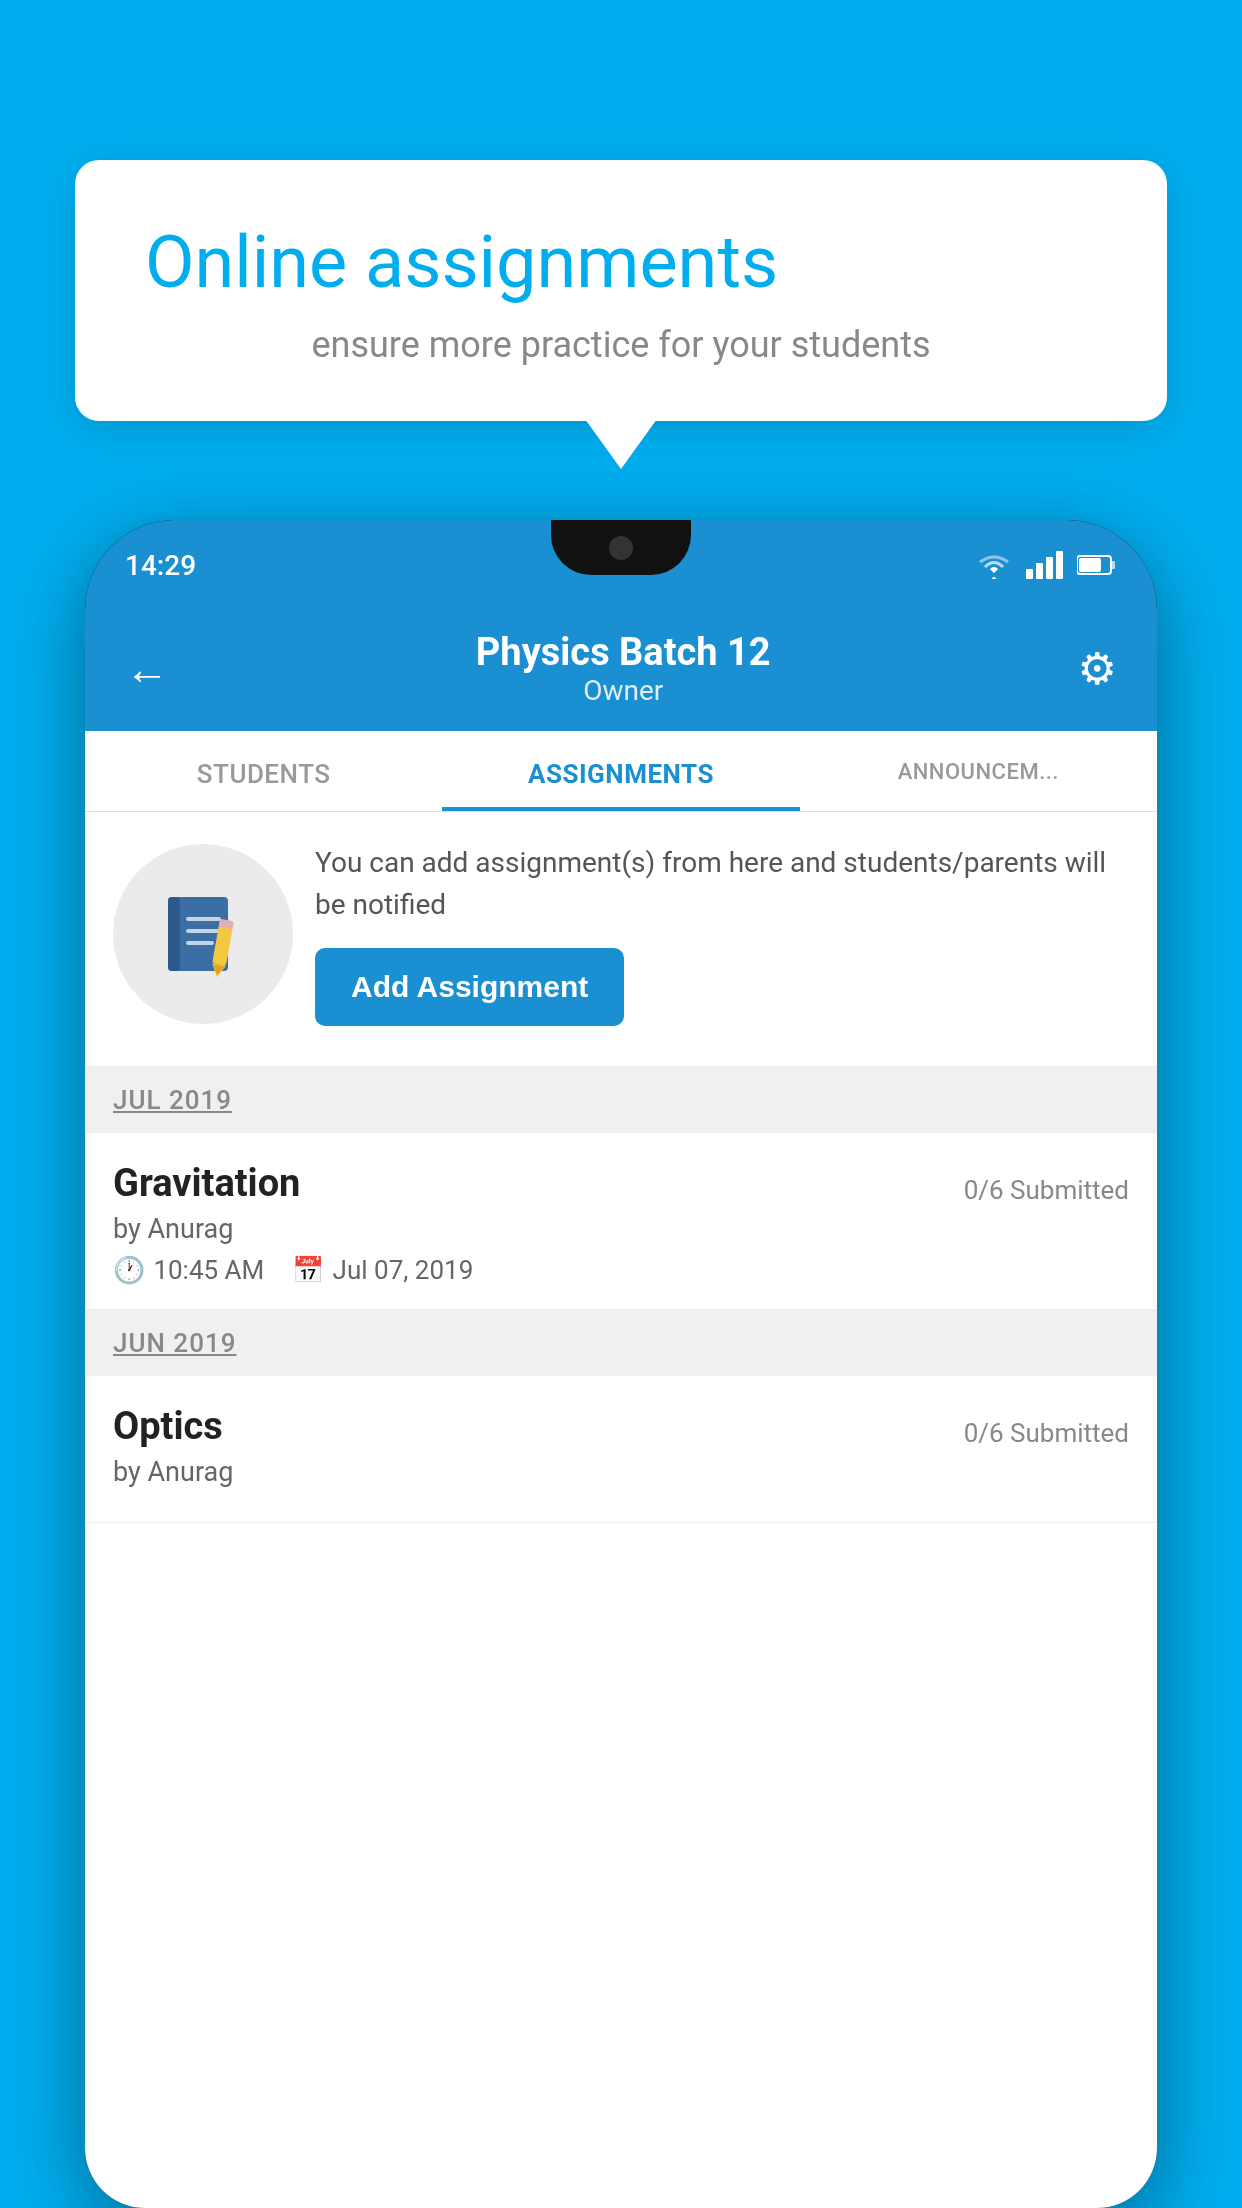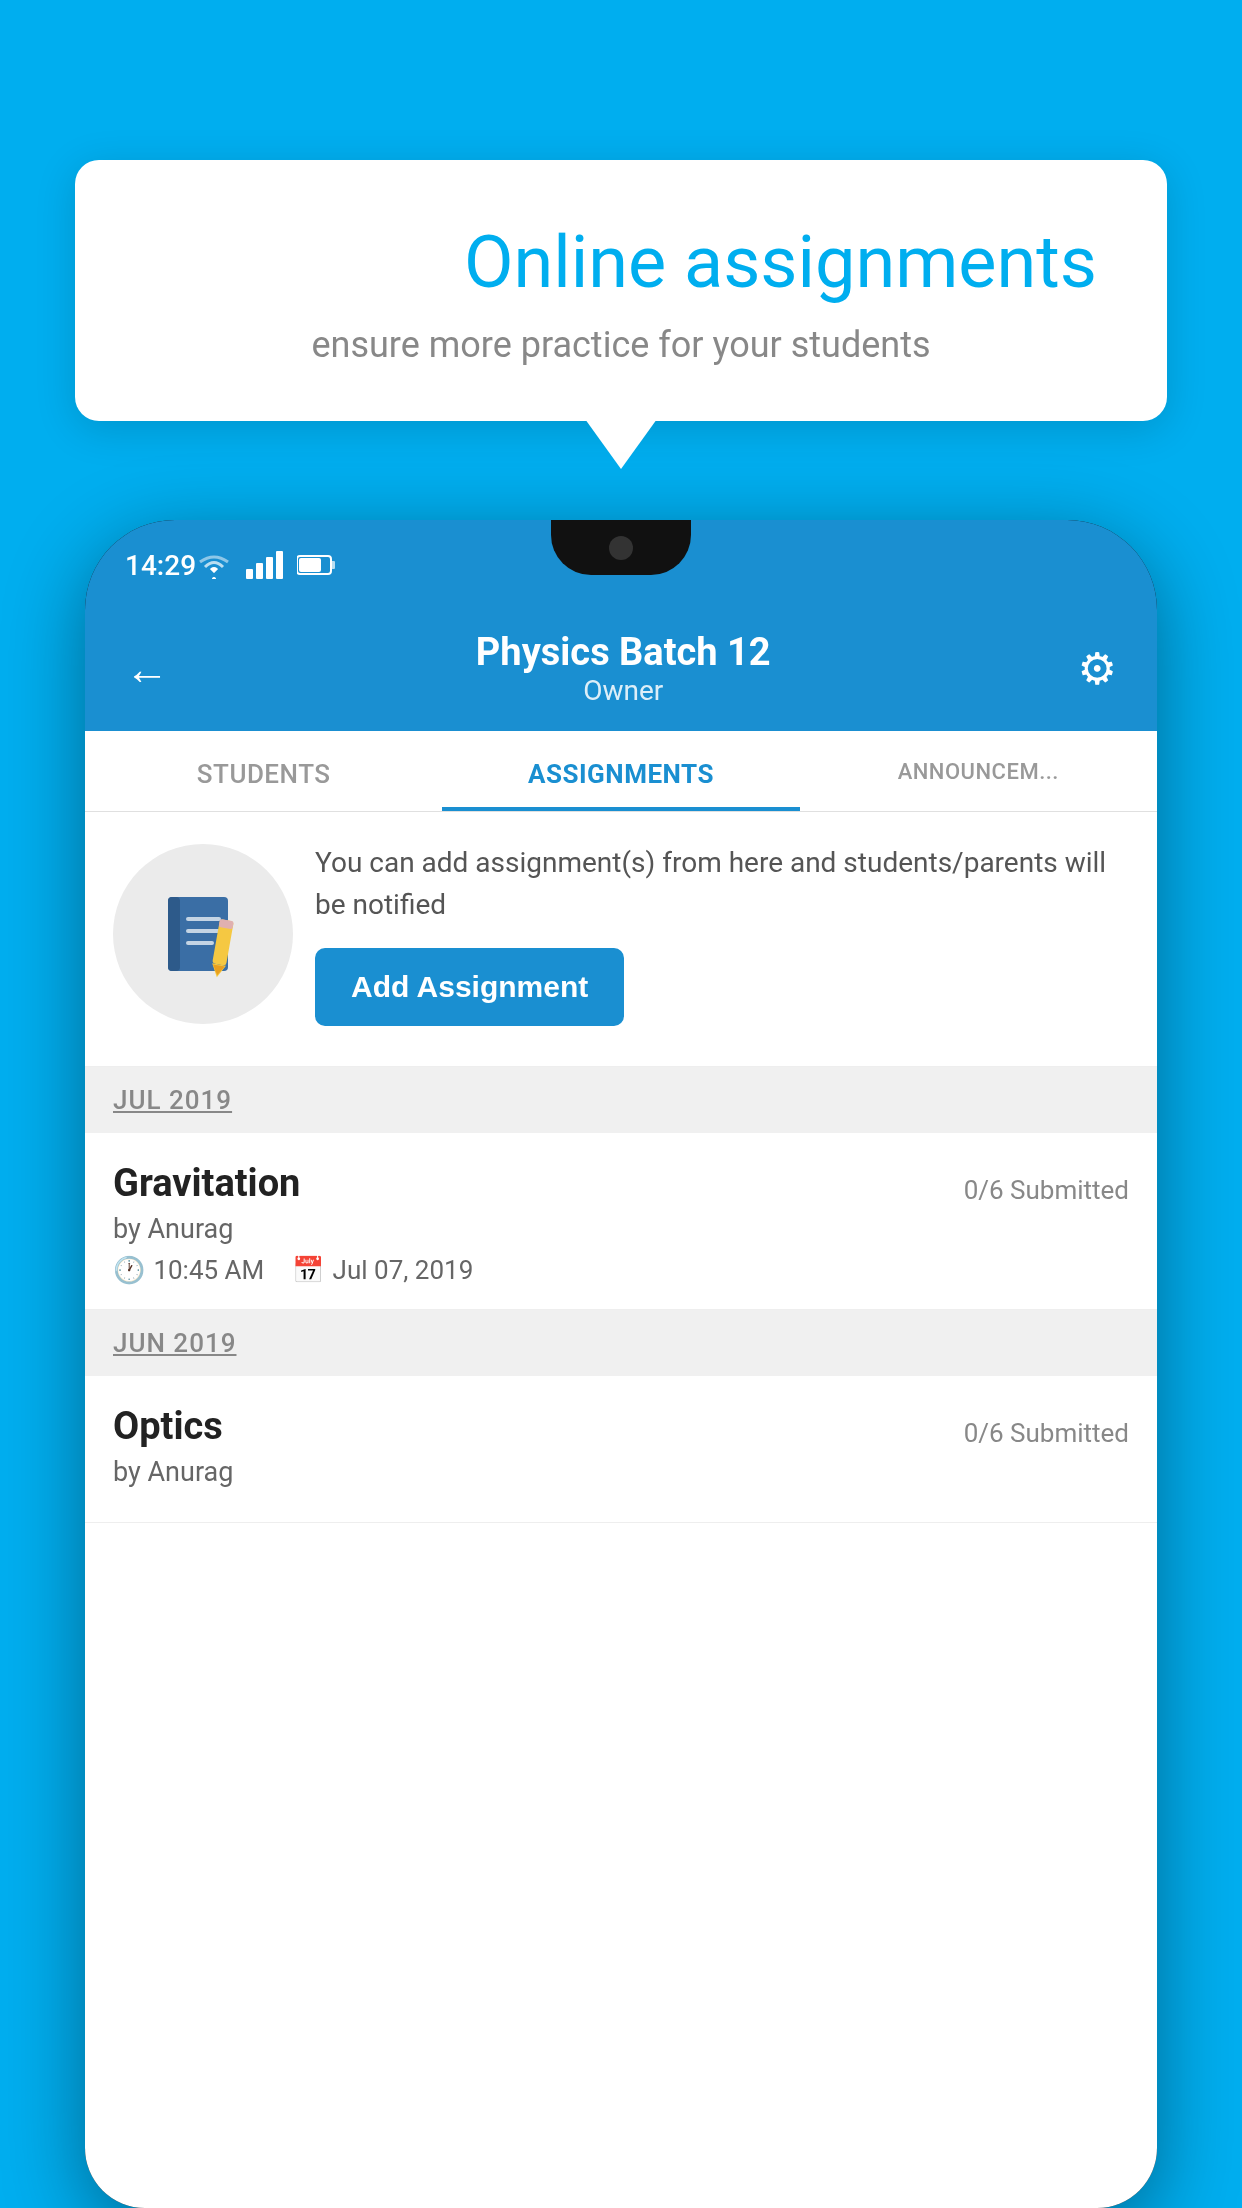--- a/index.html
+++ b/index.html
@@ -33,21 +33,21 @@
       width: 0;
       height: 0;
       border-left: 36px solid transparent;
       border-right: 36px solid transparent;
       border-top: 50px solid white;
     }
     .info-card-title {
       font-size: 72px;
       color: #00AEEF;
       font-weight: 400;
-      text-align: right;
+      text-align: left;
       line-height: 1.2;
       margin-bottom: 18px;
     }
     .info-card-subtitle {
       font-size: 36px;
       color: #888;
       text-align: center;
       font-weight: 400;
     }
 
@@ -64,21 +64,21 @@
       box-shadow: 0 20px 80px rgba(0,0,0,0.4);
     }
 
     
     .phone-top-bar {
       background: #1a8fd1;
       height: 90px;
       position: relative;
       display: flex;
       align-items: center;
-      justify-content: flex-start;
+      justify-content: space-between;
       padding: 12px 40px;
     }
     .status-time {
       color: white;
       font-size: 28px;
       font-weight: 500;
     }
     .status-icons {
       display: flex;
       align-items: center;

